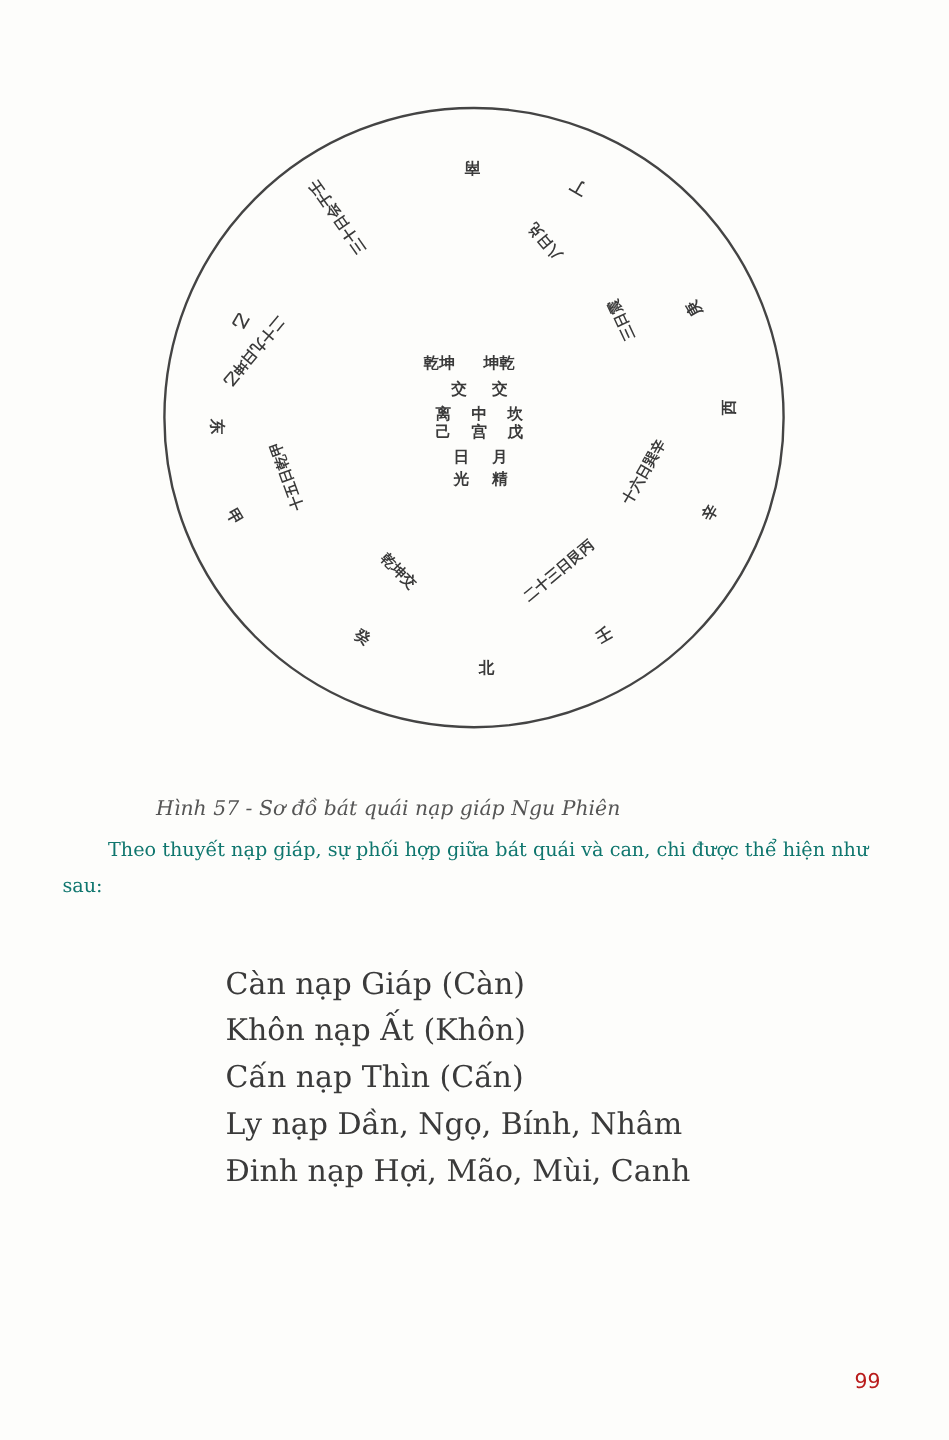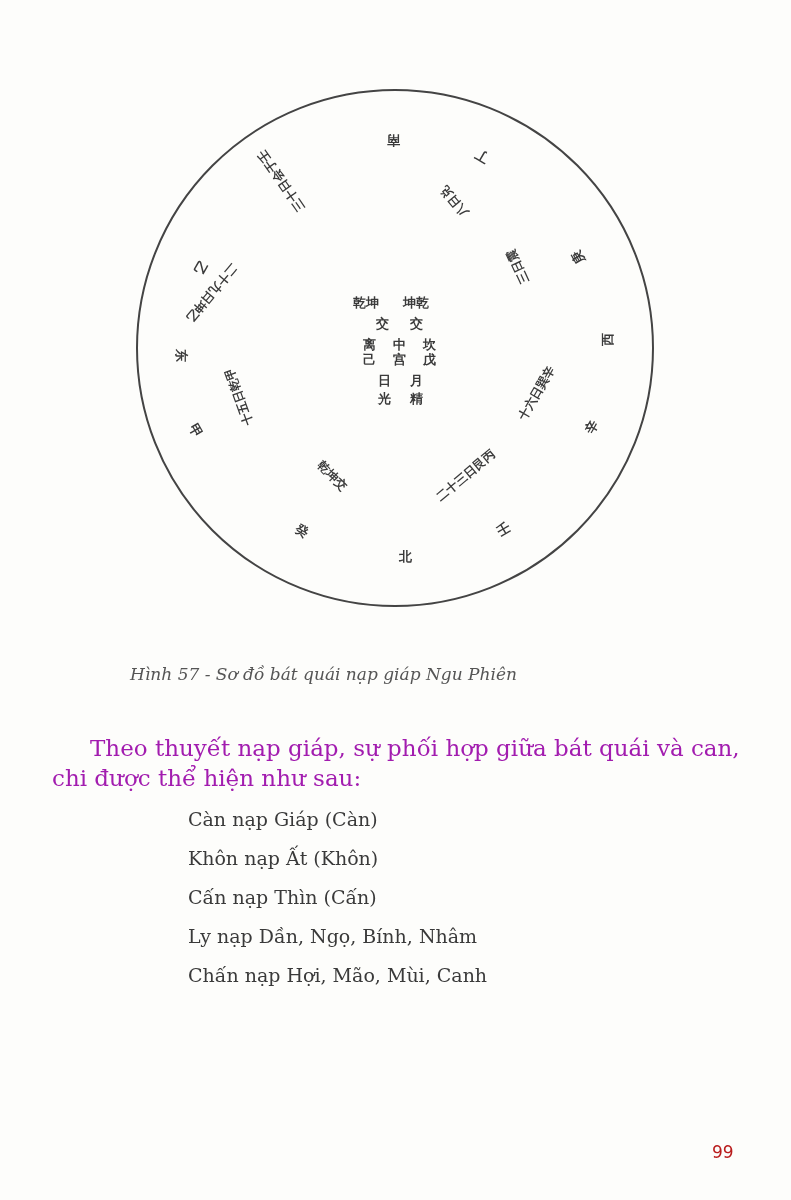--- a/index.html
+++ b/index.html
@@ -13,26 +13,26 @@
   .page { position:absolute; left:0; top:0; width:791px; height:1200px; }
   .diagram { position:absolute; left:0; top:0; width:791px; height:640px; }
   .diagram svg { position:absolute; left:0; top:0; }
   .caption {
     position:absolute; left:0; width:647px; top:648px;
     text-align:center; font-style:italic; font-size:17px; color:#555;
     font-family:"DejaVu Serif", serif;
     margin-top:16px;
   }
   .para {
-    position:absolute; left:52px; width:690px; top:733px;
-    font-size:23px; line-height:30px; color:#a21caf;
+    position:absolute; left:52px; width:690px; top:693px;
+    font-size:16px; line-height:30px; color:#0f766e;
     text-indent:38px;
   }
   .list { position:absolute; left:188px; top:800px; margin:0; padding:0; list-style:none; }
-  .list li { font-size:19px; height:39px; line-height:39px; color:#3a3a3a; white-space:nowrap; }
+  .list li { font-size:25px; height:39px; line-height:39px; color:#3a3a3a; white-space:nowrap; }
   .page-number {
     position:absolute; left:712px; top:1142px;
     font-family:"DejaVu Sans", sans-serif; font-size:17px; color:#b91c1c;
   }
   .cjk { font-family:"DejaVu Sans", sans-serif; fill:#3a3a3a; font-size:13px; font-weight:bold; }
 </style>
 </head>
 <body>
 
 <div class="page">
@@ -87,17 +87,17 @@
 
   <div class="caption">Hình 57 - Sơ đồ bát quái nạp giáp Ngu Phiên</div>
 
   <p class="para" style="margin:0">Theo thuyết nạp giáp, sự phối hợp giữa bát quái và can, chi được thể hiện như sau:</p>
 
   <ul class="list">
     <li>Càn nạp Giáp (Càn)</li>
     <li>Khôn nạp Ất (Khôn)</li>
     <li>Cấn nạp Thìn (Cấn)</li>
     <li>Ly nạp Dần, Ngọ, Bính, Nhâm</li>
-    <li>Chấn nạp Hợi, Mão, Mùi, Canh</li>
+    <li>Đinh nạp Hợi, Mão, Mùi, Canh</li>
   </ul>
 
   <div class="page-number">99</div>
 </div>
 
 </body></html>

